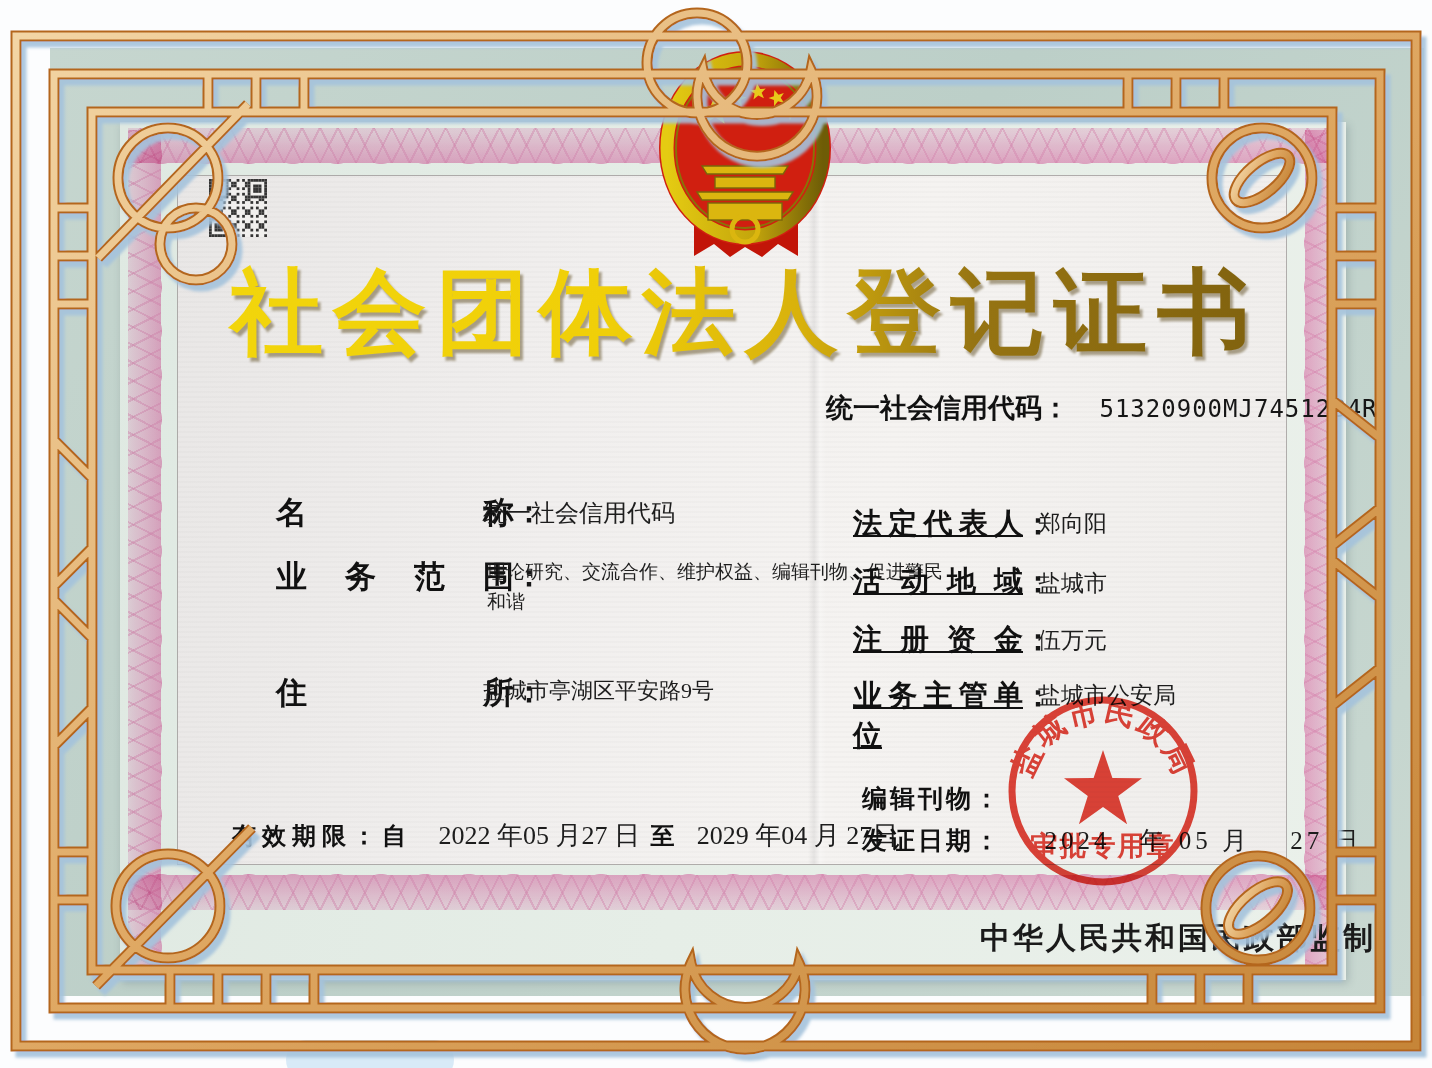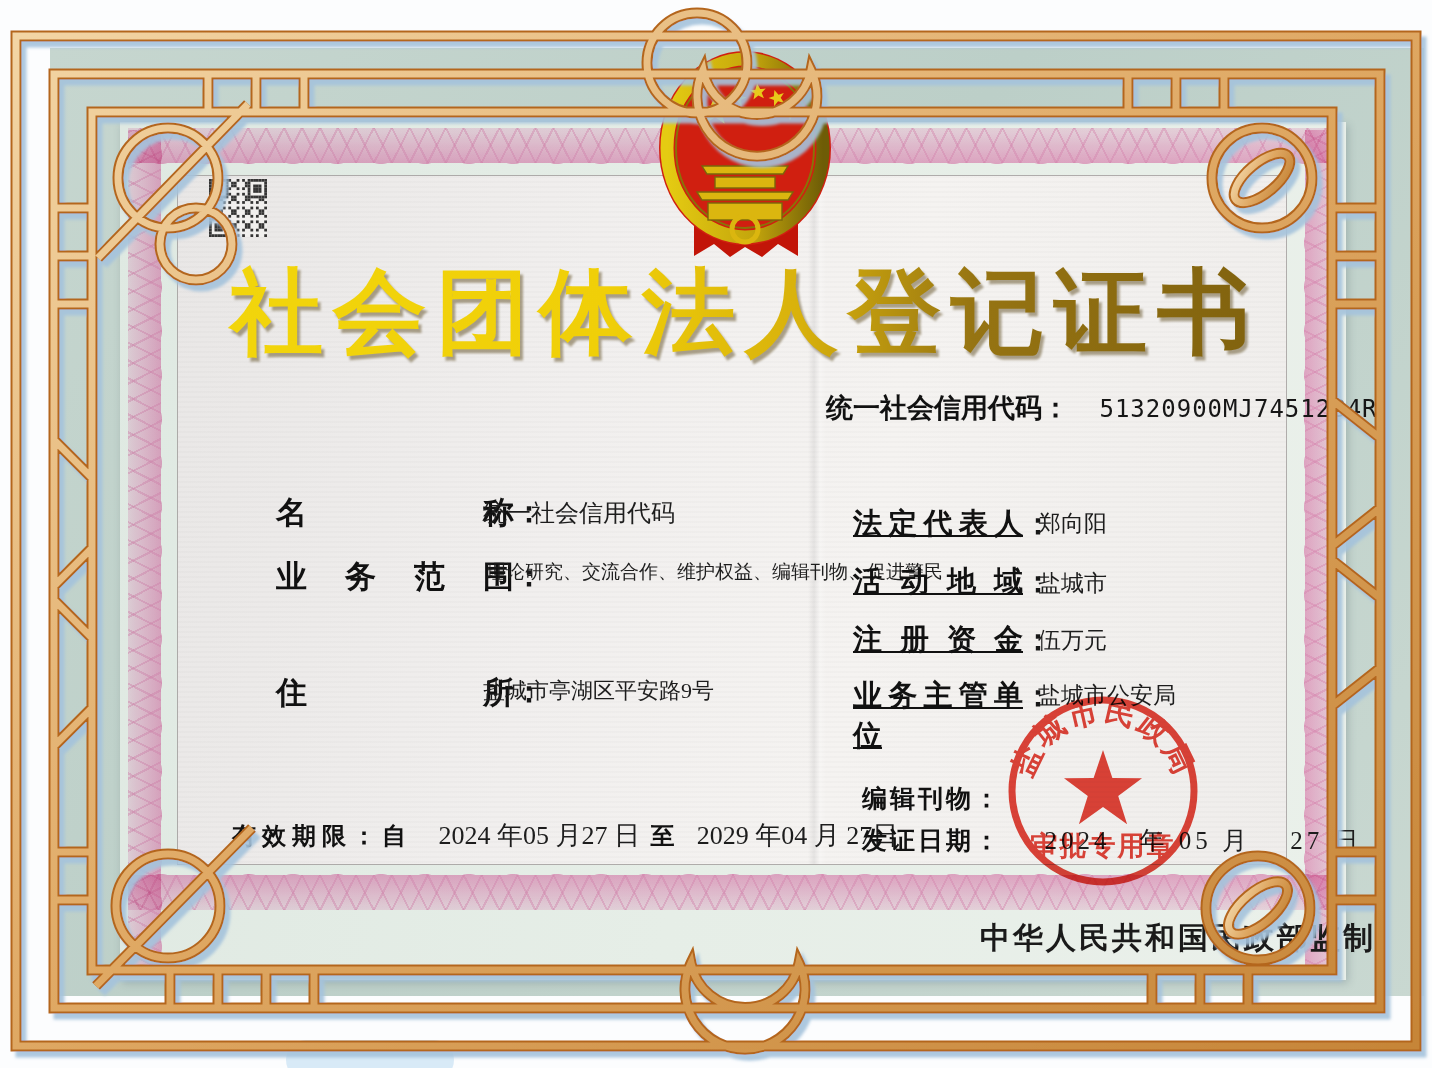--- a/index.html
+++ b/index.html
@@ -327,20 +327,21 @@
   <div class="row" style="left:276px;top:492px;">
     <span class="lbl jl jl-left">名称</span><span class="colon">：</span>
   </div>
   <div class="row val" style="left:483px;top:497px;font-size:24px;">统一社会信用代码</div>
 
   <div class="row" style="left:276px;top:556px;">
     <span class="lbl jl jl-left">业务范围</span><span class="colon">：</span>
   </div>
   <div class="row val scope-lines" style="left:487px;top:557px;font-size:19px;">
     <div>理论研究、交流合作、维护权益、编辑刊物、促进警民</div>
+    <div>和谐</div>
   </div>
 
   <div class="row" style="left:276px;top:672px;">
     <span class="lbl jl jl-left">住所</span><span class="colon">：</span>
   </div>
   <div class="row val" style="left:483px;top:676px;font-size:22px;">盐城市亭湖区平安路9号</div>
 
   <div class="row" style="left:853px;top:504px;">
     <span class="lbl jl jl-right">法定代表人</span><span class="colon">：</span>
   </div>
@@ -356,21 +357,21 @@
   </div>
   <div class="row val" style="left:1038px;top:625px;font-size:23px;">伍万元</div>
 
   <div class="row" style="left:853px;top:676px;">
     <span class="lbl jl jl-right">业务主管单位</span><span class="colon">：</span>
   </div>
   <div class="row val" style="left:1038px;top:680px;font-size:23px;">盐城市公安局</div>
 
   <div class="row" style="left:232px;top:818px;">
     <span class="lbl" style="font-size:24px;letter-spacing:6px;">有效期限：自</span>
-    <span class="val" style="font-size:26px;margin-left:22px;">2024 年05 月27 日</span>
+    <span class="val" style="font-size:26px;margin-left:22px;">2022 年05 月27 日</span>
     <span class="lbl" style="font-size:24px;margin-left:6px;">至</span>
     <span class="val" style="font-size:26px;margin-left:18px;">2029 年04 月 27日</span>
   </div>
 
   <div class="row" style="left:862px;top:782px;">
     <span class="lbl" style="font-size:25px;letter-spacing:3px;">编辑刊物：</span>
   </div>
   <div class="row" style="left:862px;top:824px;">
     <span class="lbl" style="font-size:25px;letter-spacing:3px;">发证日期：</span>
     <span class="val" style="font-size:25px;margin-left:38px;letter-spacing:4px;">2024　年 05 月　 27 日</span>

